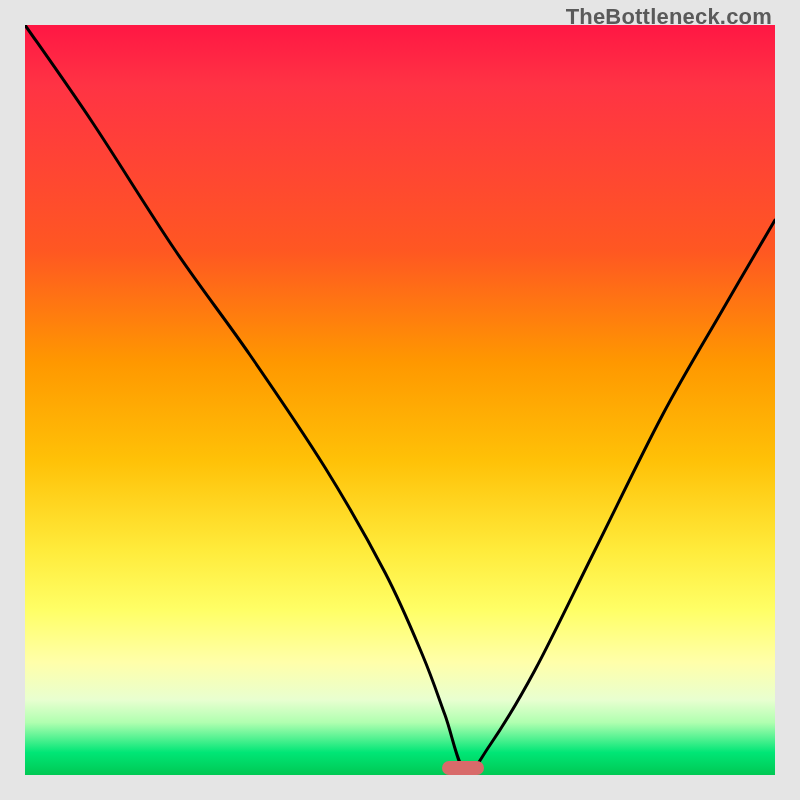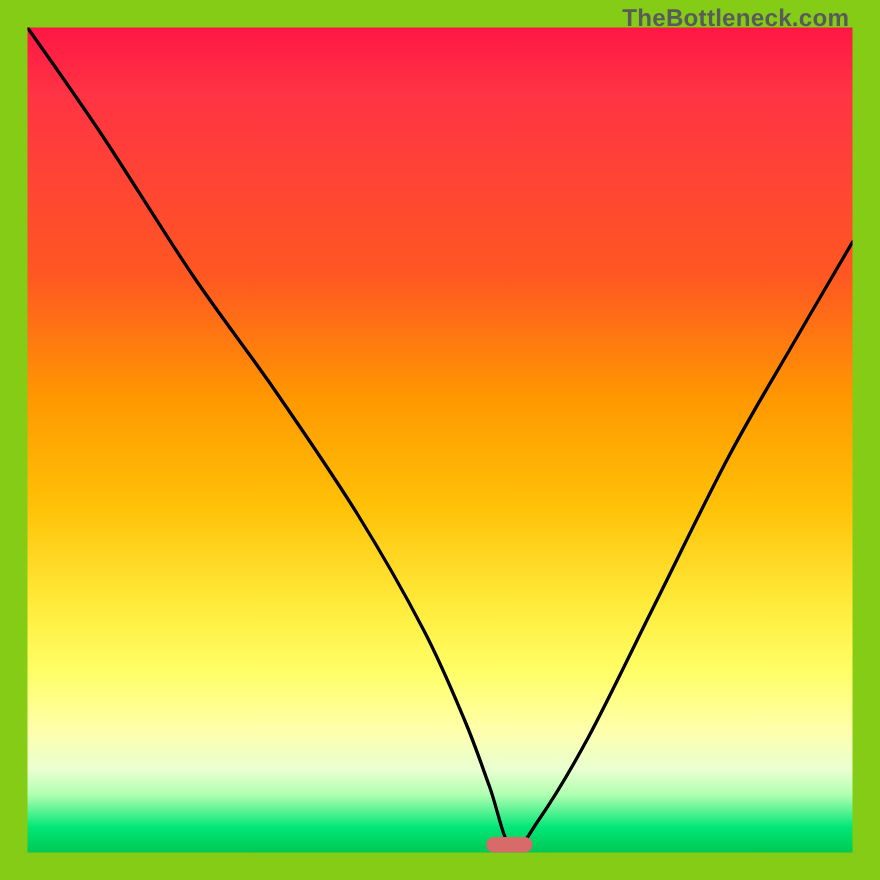--- a/index.html
+++ b/index.html
@@ -9,21 +9,21 @@
     height: 800px;
     background: #000;
     overflow: hidden;
   }
   .frame {
     position: absolute;
     top: 0;
     left: 0;
     width: 800px;
     height: 800px;
-    background: #84cc16;
+    background: #e5e5e5;
   }
   .plot-area {
     position: absolute;
     left: 25px;
     top: 25px;
     width: 750px;
     height: 750px;
     background: linear-gradient(to bottom,
       #ff1744 0%,
       #ff3344 8%,

